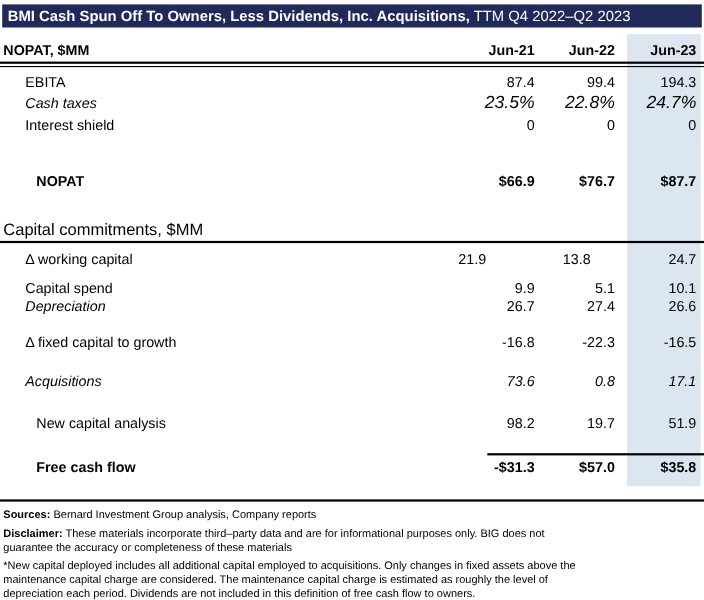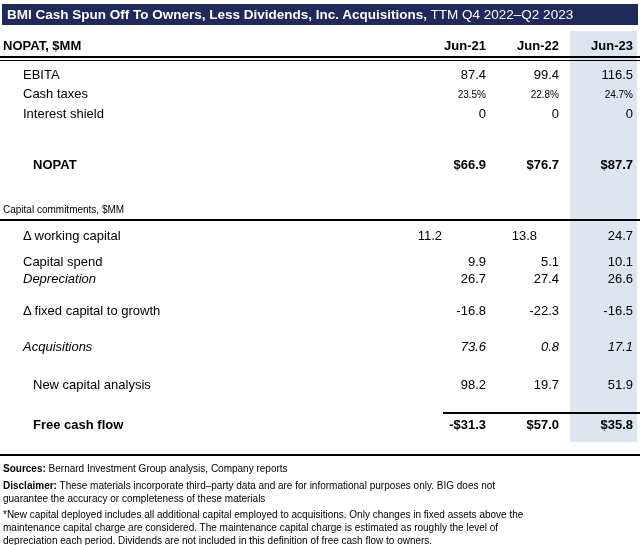--- a/index.html
+++ b/index.html
@@ -16,38 +16,38 @@
   .row .lbl{flex:1;}
   .row .c{width:64px;text-align:right;padding-right:7px;white-space:nowrap;}
   .row .c2{width:66px;}
   .row .c3{width:67px;}
   .hdr{height:16px;line-height:16px;font-weight:bold;margin-top:13px;}
   .hdr .lbl{padding-left:3px;}
   .ind1{padding-left:23px;}
   .ind2{padding-left:33px;}
   .bold{font-weight:bold;}
   .it{font-style:italic;}
-  .pct .c{font-size:10px;}
+  .pct .c{font-size:16px;}
 
   .rule-double{margin-top:2px;height:2px;border-top:2.5px solid #000;border-bottom:1px solid #000;}
   .rule-section{margin-top:2px;height:0;border-top:2px solid #000;}
   .rule-fcf{margin-top:20px;height:0;border-top:2px solid #000;margin-left:443px;}
   .rule-footer{margin-top:22px;height:0;border-top:2px solid #000;}
 
-  .seclbl{font-size:10px;height:15px;line-height:15px;padding-left:3px;margin-top:30px;}
+  .seclbl{font-size:15px;height:15px;line-height:15px;padding-left:3px;margin-top:30px;}
 
   .foot{font-size:10px;line-height:13px;padding-left:3px;padding-right:10px;}
   .foot b{font-weight:bold;}
   .f-sources{margin-top:6px;}
   .f-disc{margin-top:4px;}
   .f-note{margin-top:3px;}
 
   
   .mt-ebita{margin-top:6px;}
-  .mt-cash{margin-top:4px;}
+  .mt-cash{margin-top:4px;font-style:italic;}
   .mt-int{margin-top:5px;}
   .mt-nopat{margin-top:36px;align-items:center;}
   .mt-dwc{margin-top:7px;gap:22px;}
   .mt-capspend{margin-top:11px;}
   .mt-depr{margin-top:2px;}
   .mt-dfix{margin-top:17px;}
   .mt-acq{margin-top:21px;font-style:italic;}
   .mt-ncd{margin-top:23px;}
   .mt-fcf{margin-top:3px;align-items:flex-end;}
 </style>
@@ -70,21 +70,21 @@
       <div class="c c2">Jun-22</div>
       <div class="c c3">Jun-23</div>
     </div>
 
     <div class="rule-double"></div>
 
     <div class="row mt-ebita">
       <div class="lbl ind1">EBITA</div>
       <div class="c">87.4</div>
       <div class="c c2">99.4</div>
-      <div class="c c3">116.5</div>
+      <div class="c c3">194.3</div>
     </div>
 
     <div class="row pct mt-cash">
       <div class="lbl ind1">Cash taxes</div>
       <div class="c">23.5%</div>
       <div class="c c2">22.8%</div>
       <div class="c c3">24.7%</div>
     </div>
 
     <div class="row mt-int">
@@ -99,21 +99,21 @@
       <div class="c">$66.9</div>
       <div class="c c2">$76.7</div>
       <div class="c c3">$87.7</div>
     </div>
 
     <div class="seclbl">Capital commitments, $MM</div>
     <div class="rule-section"></div>
 
     <div class="row mt-dwc">
       <div class="lbl ind1">Δ working capital</div>
-      <div class="c">11.2</div>
+      <div class="c">21.9</div>
       <div class="c c2">13.8</div>
       <div class="c c3">24.7</div>
     </div>
 
     <div class="row mt-capspend">
       <div class="lbl ind1">Capital spend</div>
       <div class="c">9.9</div>
       <div class="c c2">5.1</div>
       <div class="c c3">10.1</div>
     </div>

